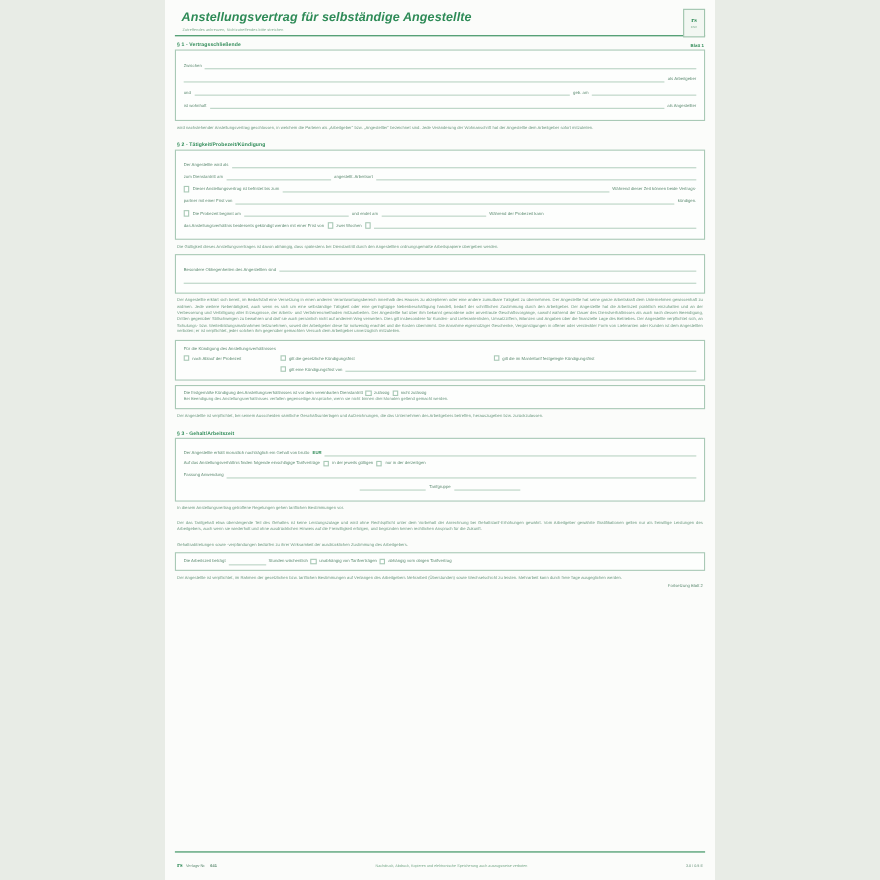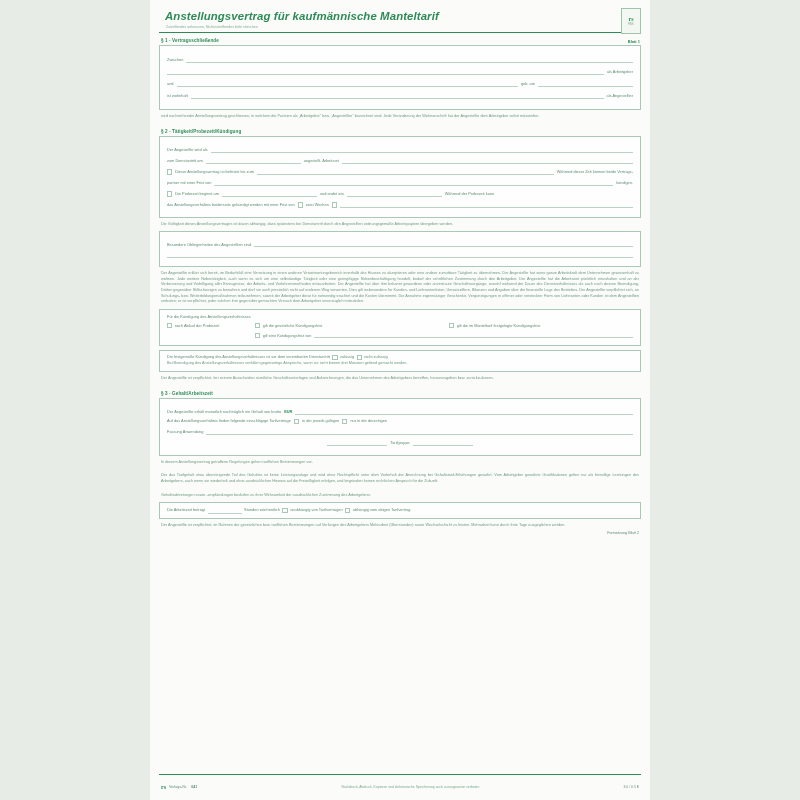--- a/index.html
+++ b/index.html
@@ -194,21 +194,21 @@
 </head>
 <body>
 
 <div id="page">
 
   <div class="hdr">
     <div class="logo-box">
       <span class="logo-mark">rs</span>
       <span class="logo-sub">RNK</span>
     </div>
-    <div class="hdr-title">Anstellungsvertrag für kaufmännische Manteltarif</div>
+    <div class="hdr-title">Anstellungsvertrag für selbständige Angestellte</div>
     <div class="hdr-sub">Zutreffendes ankreuzen, Nichtzutreffendes bitte streichen</div>
     <div class="hdr-rule"></div>
     <div class="blatt">Blatt 1</div>
   </div>
 
   <div class="sec-head">§ 1 - Vertragsschließende</div>
   <div class="box">
     <div class="row">
       <span class="lbl">Zwischen</span>
       <span class="fill"></span>

